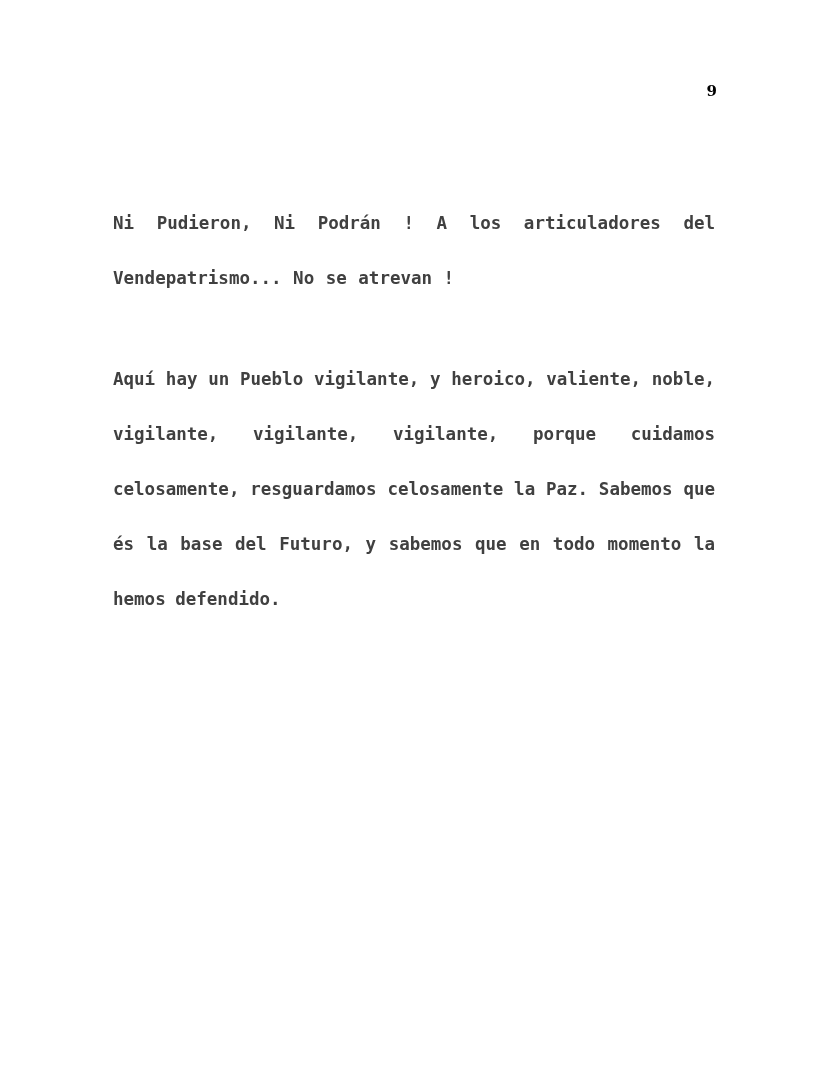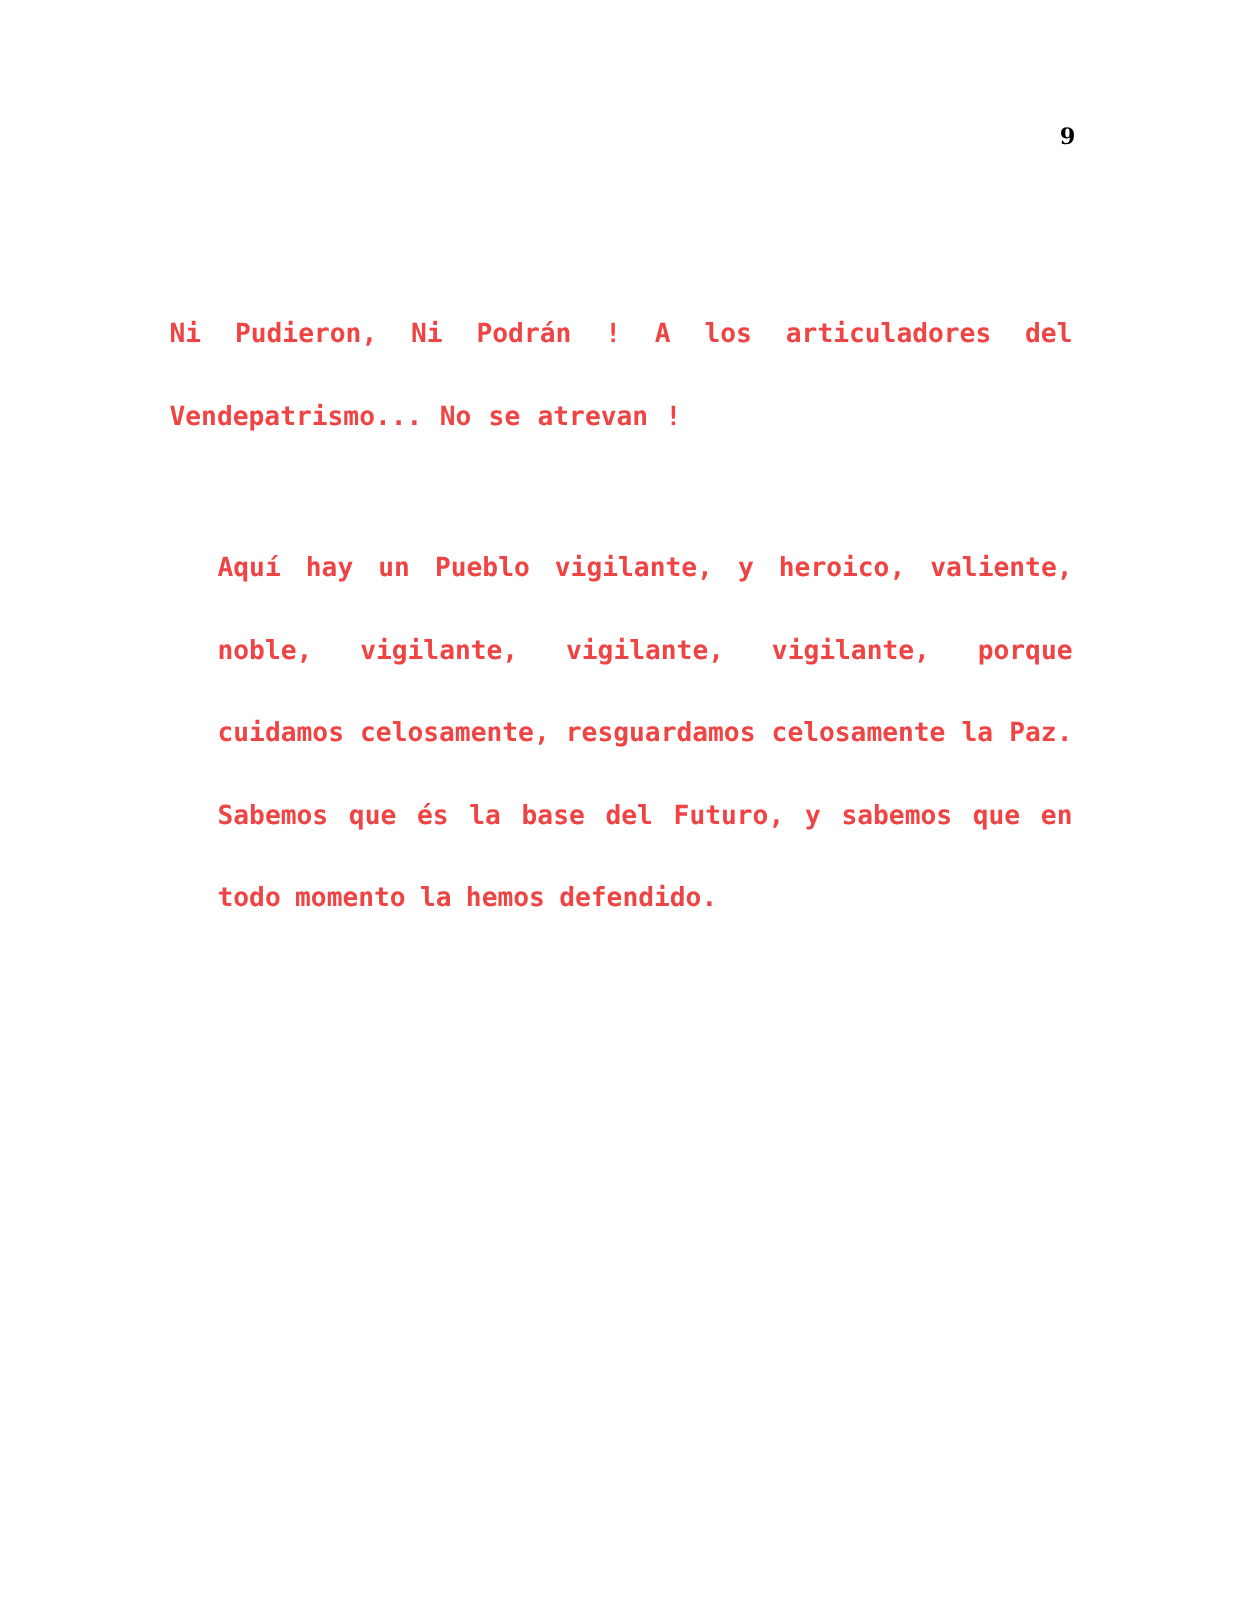--- a/index.html
+++ b/index.html
@@ -39,28 +39,28 @@
   .para {
     margin: 0 0 46px 0;
     font-family: "DejaVu Sans Mono", monospace;
     font-weight: bold;
     font-size: 17.5px;
     line-height: 55px;
     text-align: justify;
     text-justify: inter-word;
     letter-spacing: 0px;
     word-spacing: 1px;
-    color: #ef4444;
+    color: #404040;
   }
   .para:last-child {
     margin-bottom: 0;
   }
   
   .para { text-align-last: left; }
-  .para.compact { word-spacing: -1px; margin-left: 32px; }
+  .para.compact { word-spacing: -1px; }
 </style>
 </head>
 <body>
 
 <div class="page">
 
   <div class="page-number">9</div>
 
   <div class="body-text">
     <p class="para">Ni Pudieron, Ni Podrán ! A los articuladores del Vendepatrismo... No se atrevan !</p>

